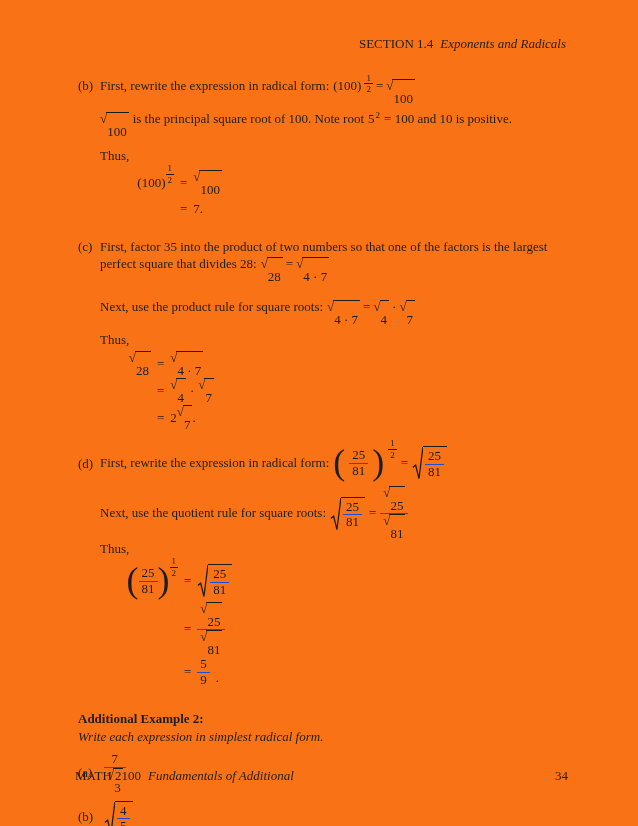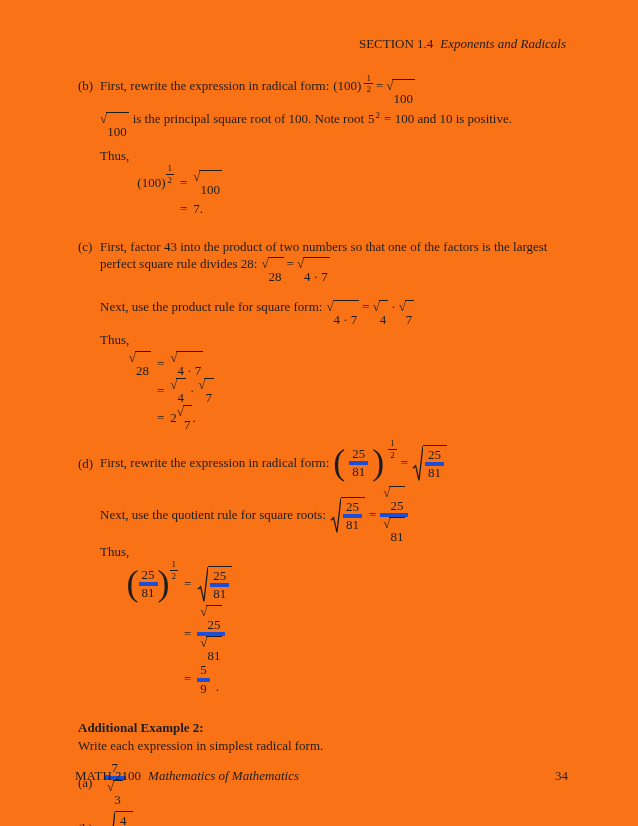--- a/index.html
+++ b/index.html
@@ -59,21 +59,21 @@
   .sqrtt .sign svg { display: block; width: 100%; height: 100%; }
   .sqrtt .rt {
     border-top: 1.2px solid #1d1d1d;
     padding: 2px 3px 1px 2px;
     display: flex; align-items: center;
   }
 
   
   .frac { display: inline-flex; flex-direction: column; align-items: center; line-height: 1.12; text-align: center; }
   .frac .fn { padding: 0 3px; display: inline-flex; align-items: center; justify-content: center; }
-  .frac .fd { padding: 0 3px; border-top: 4px solid #1d4ed8; display: inline-flex; align-items: center; justify-content: center; }
+  .frac .fd { padding: 0 3px; border-top: 1px solid #1d4ed8; display: inline-flex; align-items: center; justify-content: center; }
 
   
   .expfrac {
     display: inline-flex; flex-direction: column; align-items: center;
     font-size: 9px; line-height: 1.15;
     position: relative; top: -9px;
   }
   .expfrac .efn { border-bottom: 1px solid #1d1d1d; padding: 0 2px; }
   .expfrac.hi { top: 0; align-self: flex-start; margin-top: -6px; }
 
@@ -108,21 +108,21 @@
   #part-d { margin-top: 8px; }
   .row-d1 { min-height: 46px; }
   .row-d2 { min-height: 44px; font-family: Liberation Serif, serif; }
   .eqb-d  { margin-top: 2px; margin-left: 32px; }
   .eqb-d .r1 { min-height: 42px; }
   .eqb-d .r2 { min-height: 42px; }
   .eqb-d .r3 { min-height: 30px; }
 
   #ex2 { margin-top: 24px; }
   .bold { font-weight: bold; }
-  .ex-intro { margin-top: 1px; }
+  .ex-intro { margin-top: 1px; font-style: italic; }
   .ex-a { margin-top: 6px; min-height: 32px; }
   .ex-b { margin-top: 4px; min-height: 38px; }
   .ex-a .plabel, .ex-b .plabel { width: 22px; flex: 0 0 22px; }
 </style>
 </head>
 <body>
 
 <div class="page">
 
   <div class="header">
@@ -185,39 +185,39 @@
           </div>
         </div>
 
       </div>
     </div>
 
     <div id="part-c" class="para">
       <div class="plabel">(c)</div>
       <div class="pbody">
 
-        <div>First, factor 43 into the product of two numbers so that one of the factors is the largest</div>
+        <div>First, factor 35 into the product of two numbers so that one of the factors is the largest</div>
 
         <div class="line">
-          <span>perfect square rule divides 28:</span>
+          <span>perfect square that divides 28:</span>
           <span class="mrow">
             <span class="sqrt">
                 <span class="rs">√</span>
                 <span class="r">28</span>
               </span>
             <span>=</span>
             <span class="sqrt">
                 <span class="rs">√</span>
                 <span class="r">4 · 7</span>
               </span>
           </span>
         </div>
 
         <div class="line row-cnext">
-          <span>Next, use the product rule for square form:</span>
+          <span>Next, use the product rule for square roots:</span>
           <span class="mrow">
             <span class="sqrt">
                 <span class="rs">√</span>
                 <span class="r">4 · 7</span>
               </span>
             <span>=</span>
             <span class="sqrt">
                 <span class="rs">√</span>
                 <span class="r">4</span>
               </span>
@@ -440,18 +440,18 @@
               </span>
             </span>
         </span>
       </div>
     </div>
 
   </div>
 
   <div class="footer">
     <span>
-      <span class="fcourse">MATH 2100</span><span class="em">Mathematics of Mathematics</span>
+      <span class="fcourse">MATH 2100</span><span class="em">Fundamentals of Additional</span>
     </span>
     <span>34</span>
   </div>
 
 </div>
 
 </body></html>

